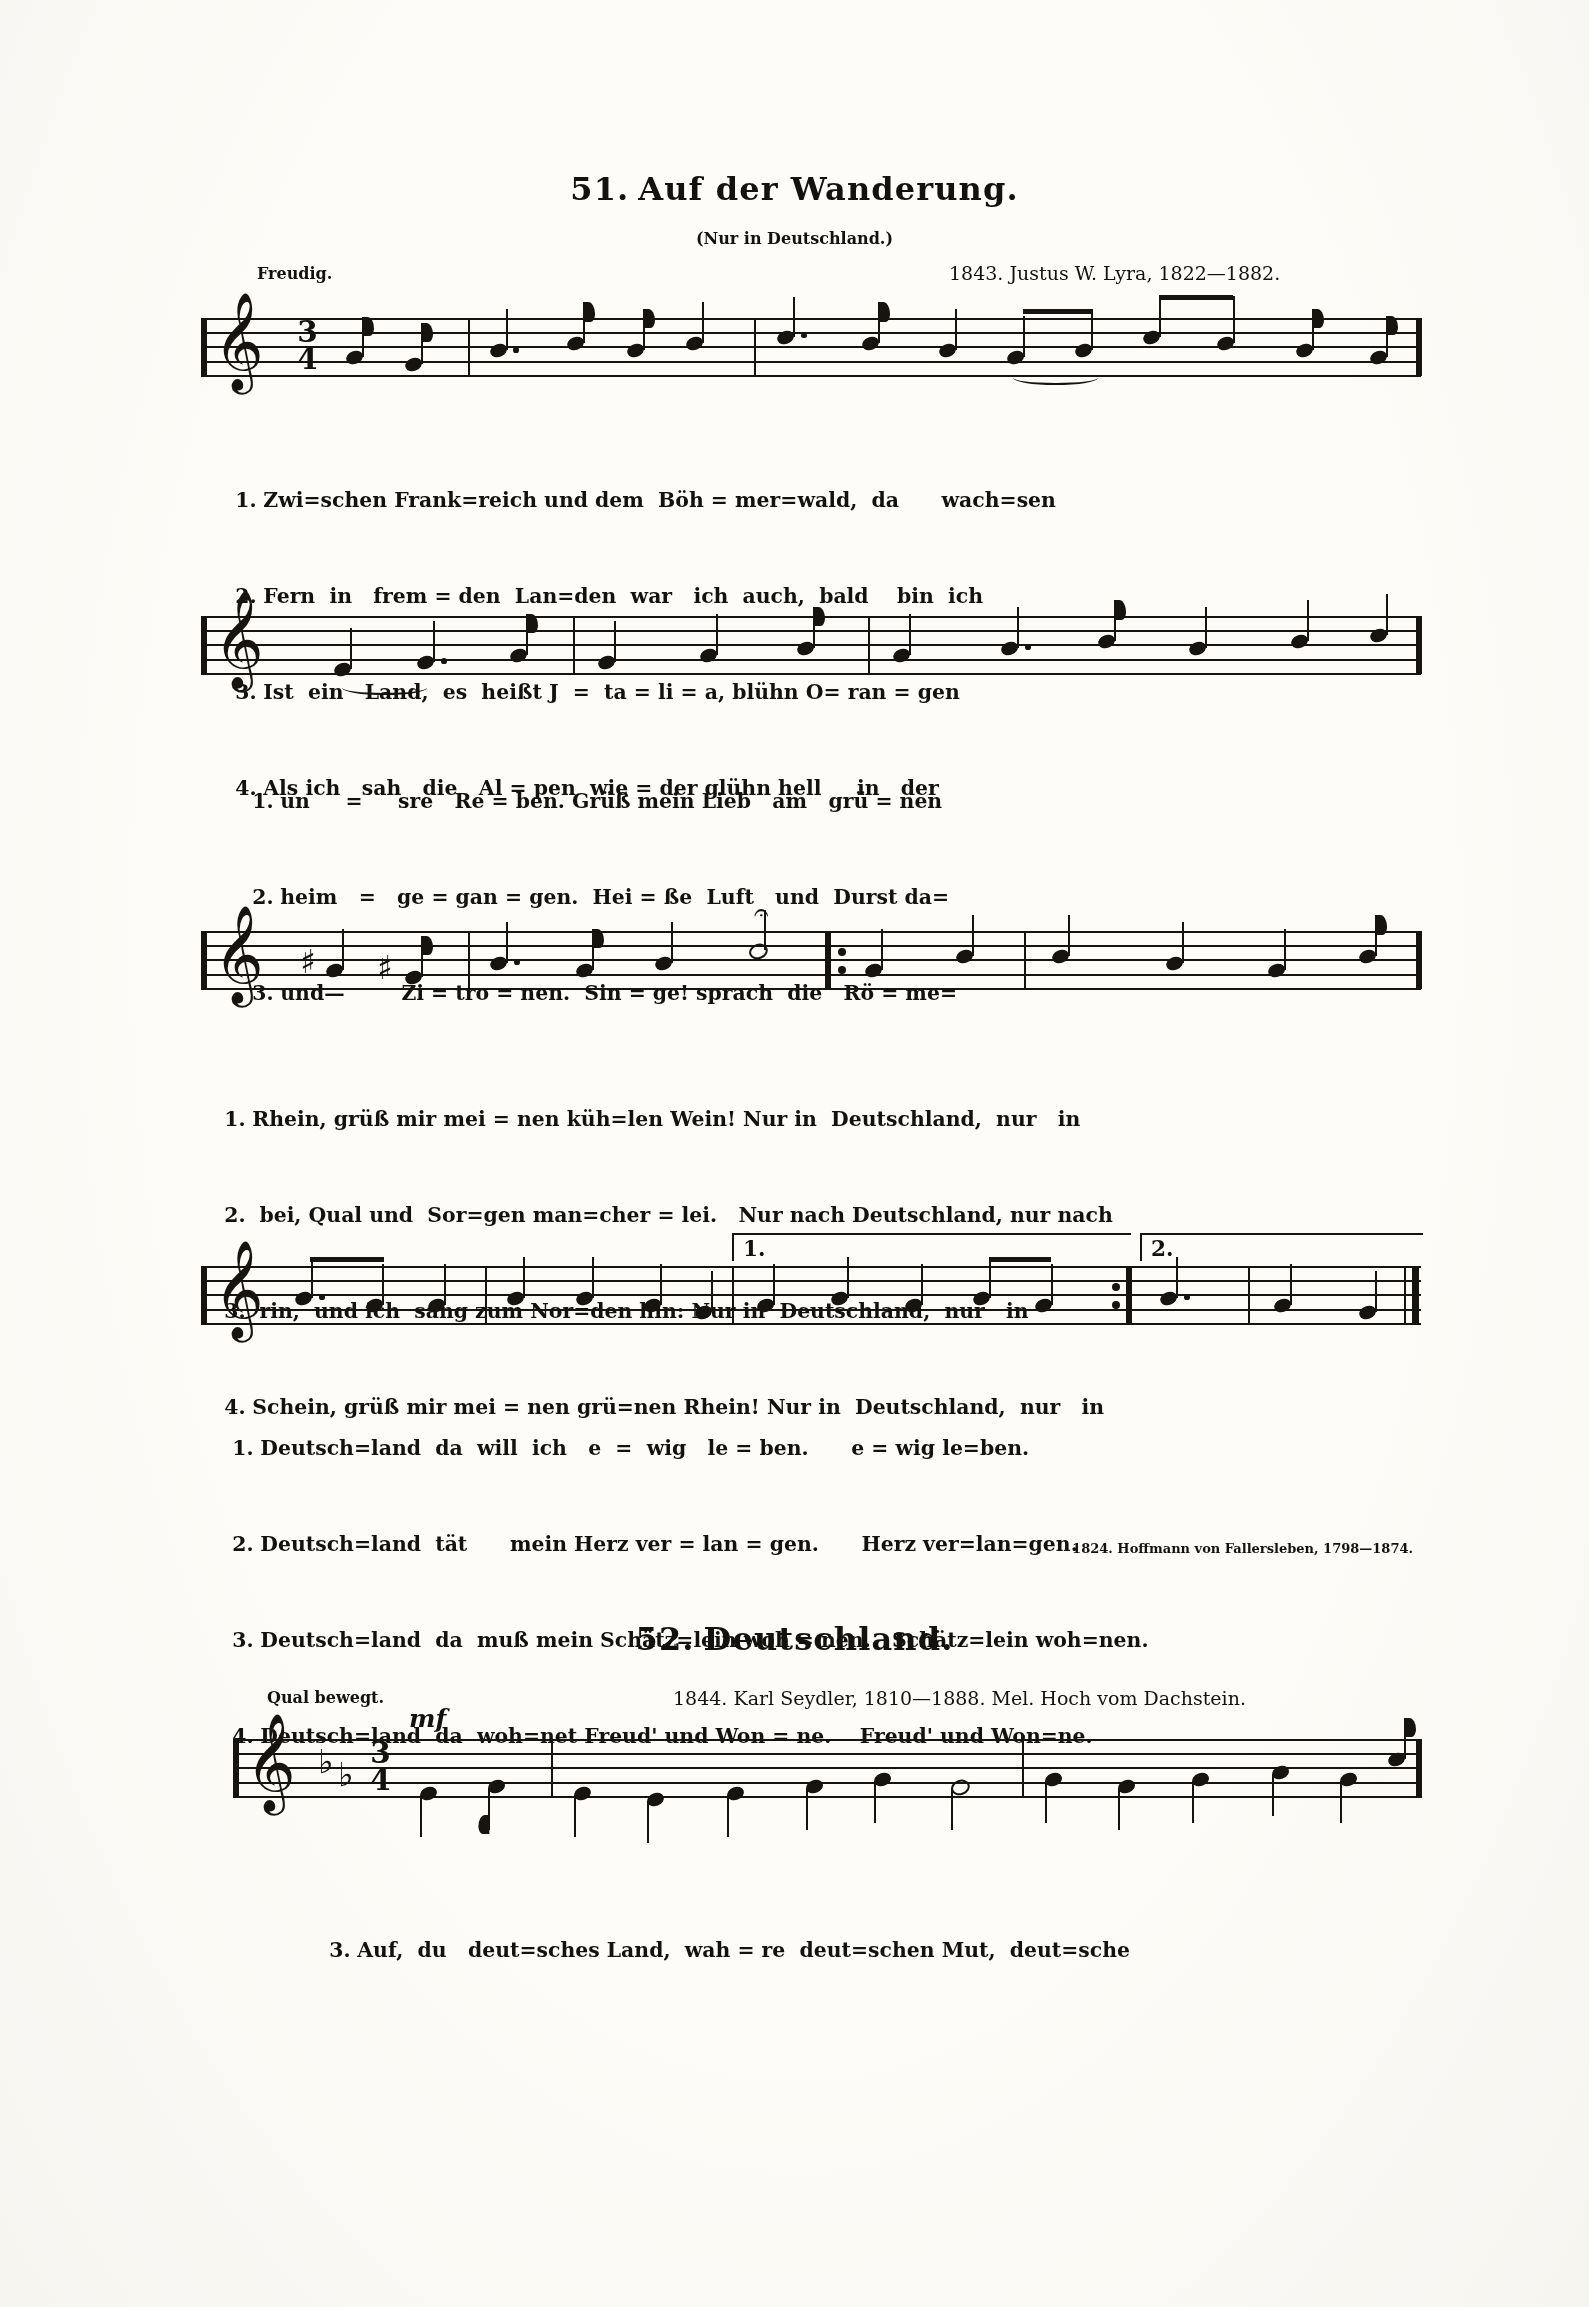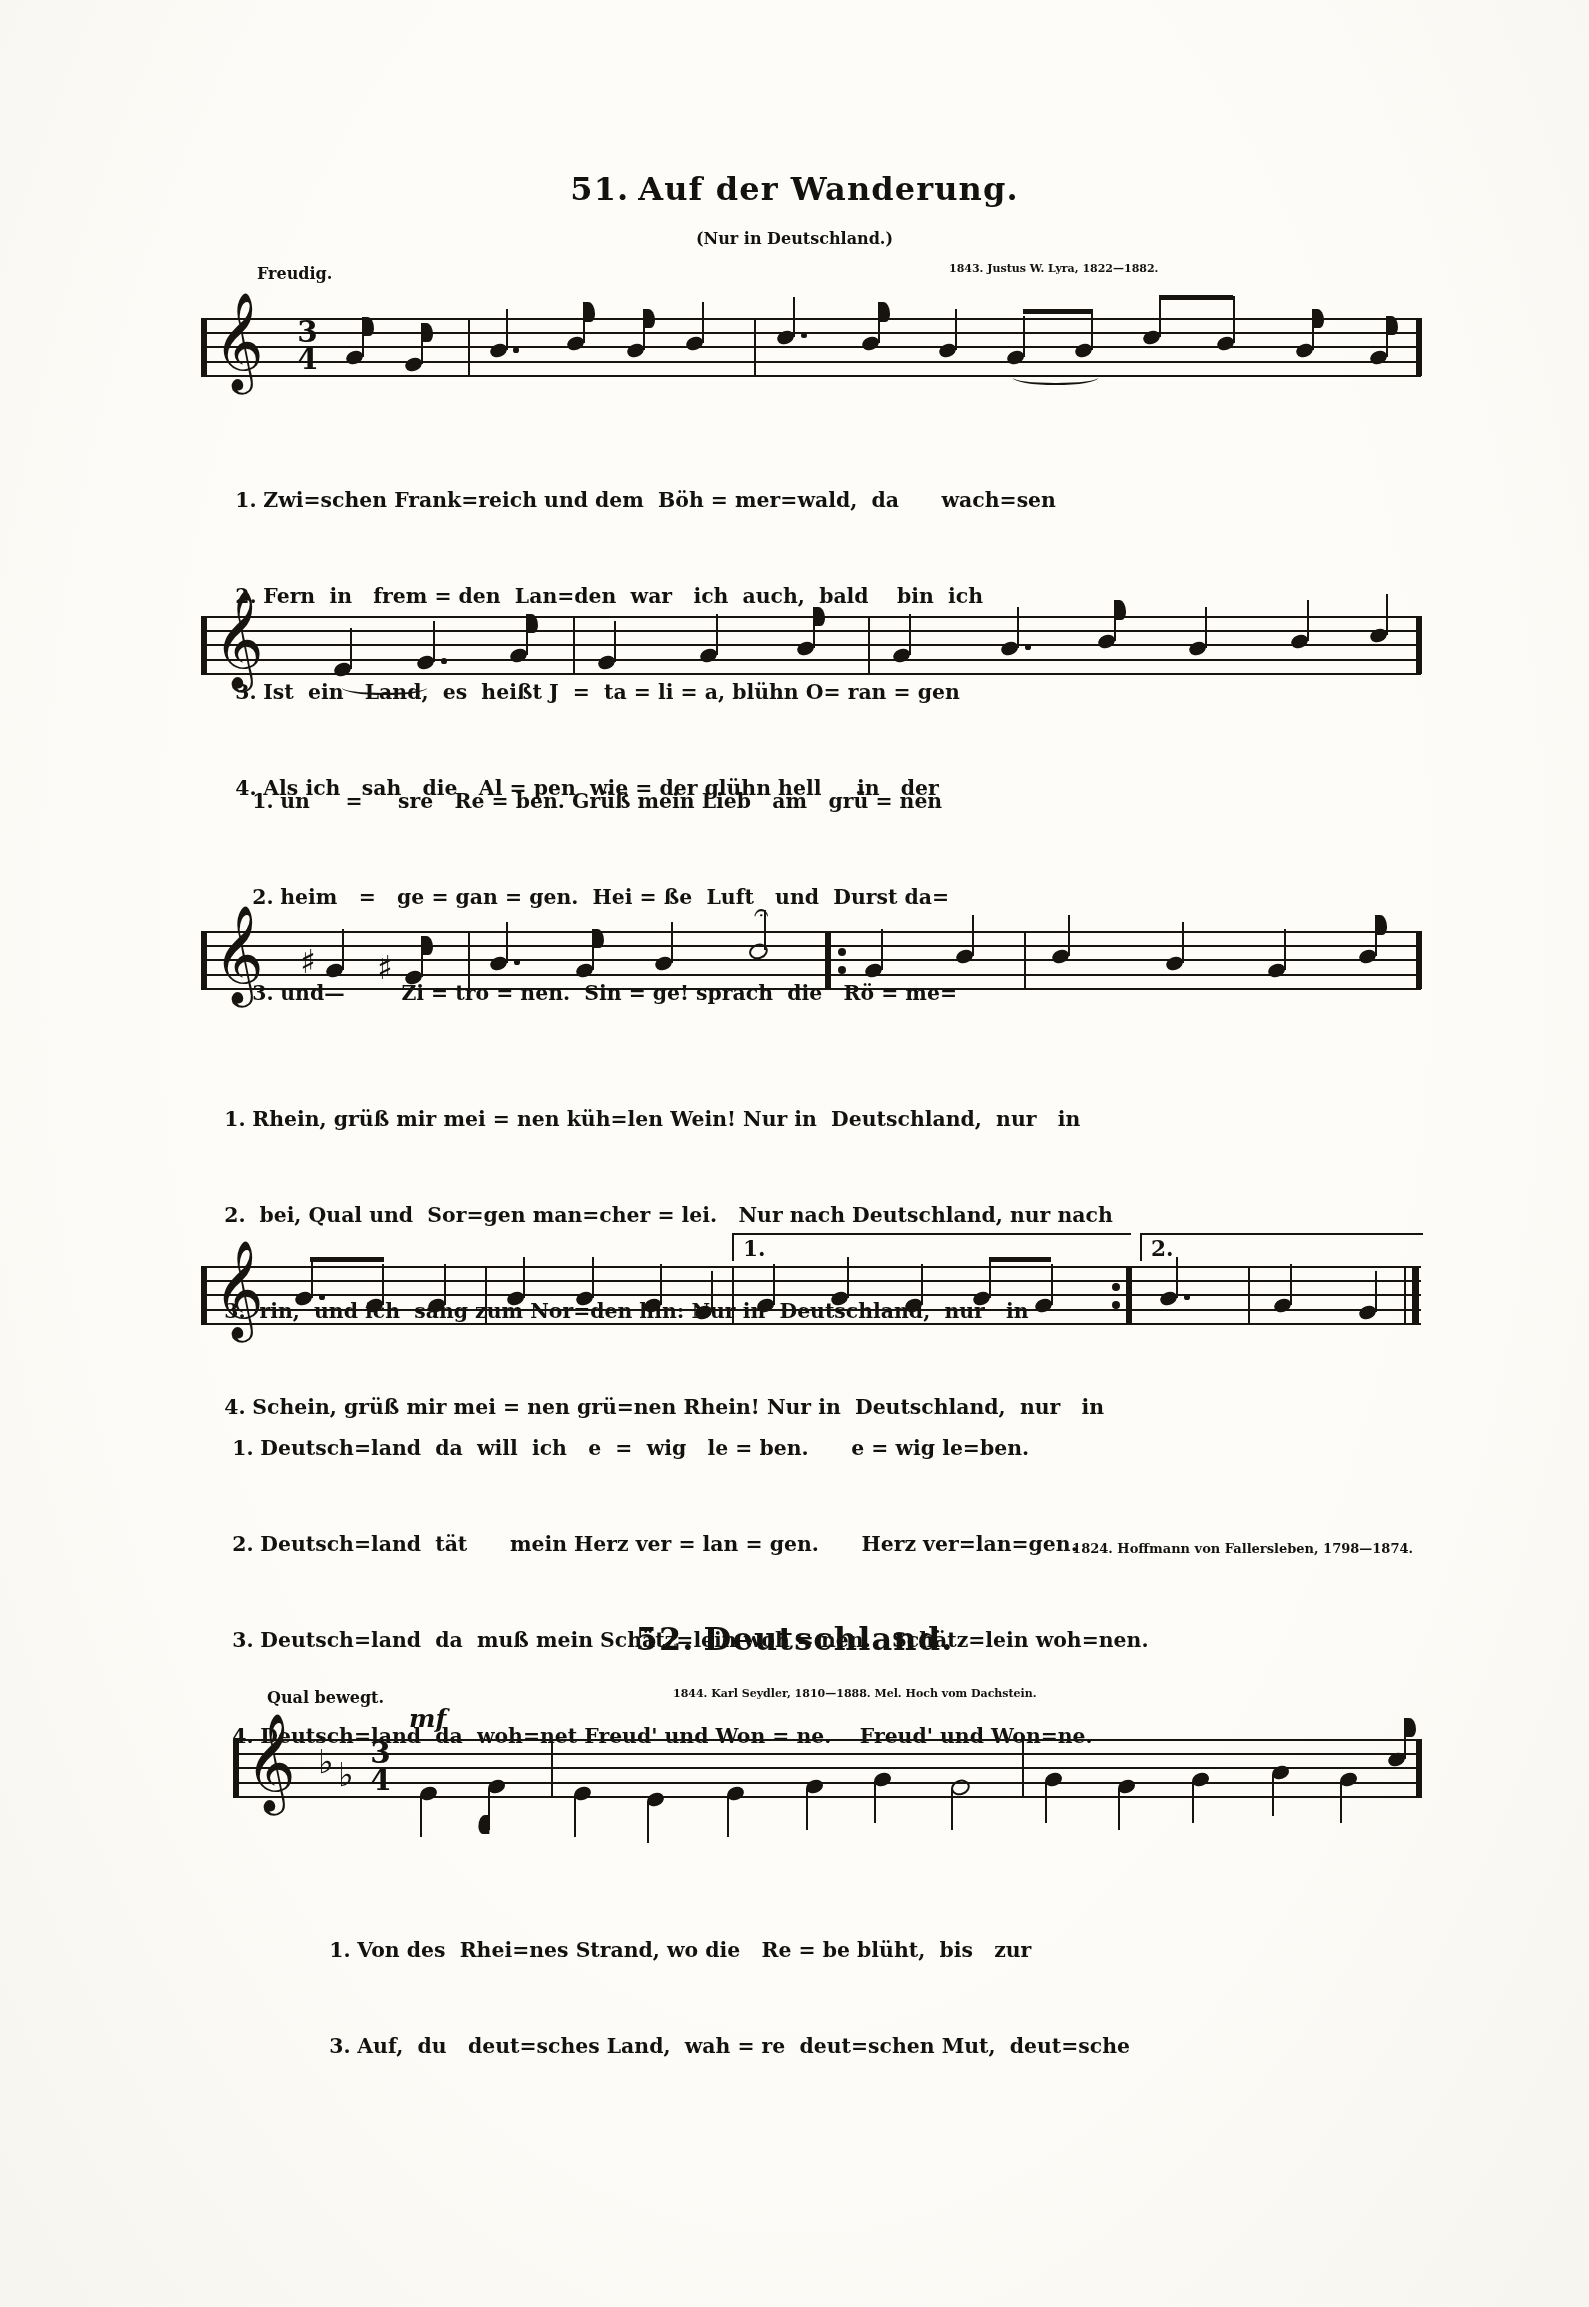--- a/index.html
+++ b/index.html
@@ -68,23 +68,23 @@
   }
 
   .tempo-mark {
     position: absolute;
     font-size: 16px;
     font-family: "DejaVu Serif", serif;
     font-weight: 700;
   }
   .attribution {
     position: absolute;
-    font-size: 11px;
-    font-family: "DejaVu Serif", serif;
-    font-weight: 700;
+    font-size: 19px;
+    font-family: "DejaVu Serif", serif;
+    font-weight: 400;
     white-space: nowrap;
   }
 
   
   .staff-block { position: absolute; }
   .staff {
     position: relative;
     width: 100%;
     height: 59px;
   }
@@ -720,18 +720,17 @@
           <span class="head"></span>
           <span class="stem" style="left:16px; top:-35px; height:41px;"></span>
           <span class="flag" style="left:17px; top:-35px;"></span>
         </div>
 
       <div class="barline thick" style="left: 1183px;"></div>
     </div>
   </div>
 
   <div class="lyrics" style="top: 1870px; left: 321px;">
-    <span class="row"><span class="vn">1.</span><span>Von des  Rhei=nes Strand, wo die   Re = be blüht,  bis   zur</span></span>
     <span class="row"><span class="vn">3.</span><span>Auf,  du   deut=sches Land,  wah = re  deut=schen Mut,  deut=sche</span></span>
   </div>
 
 </div>
 
 
 </body></html>

